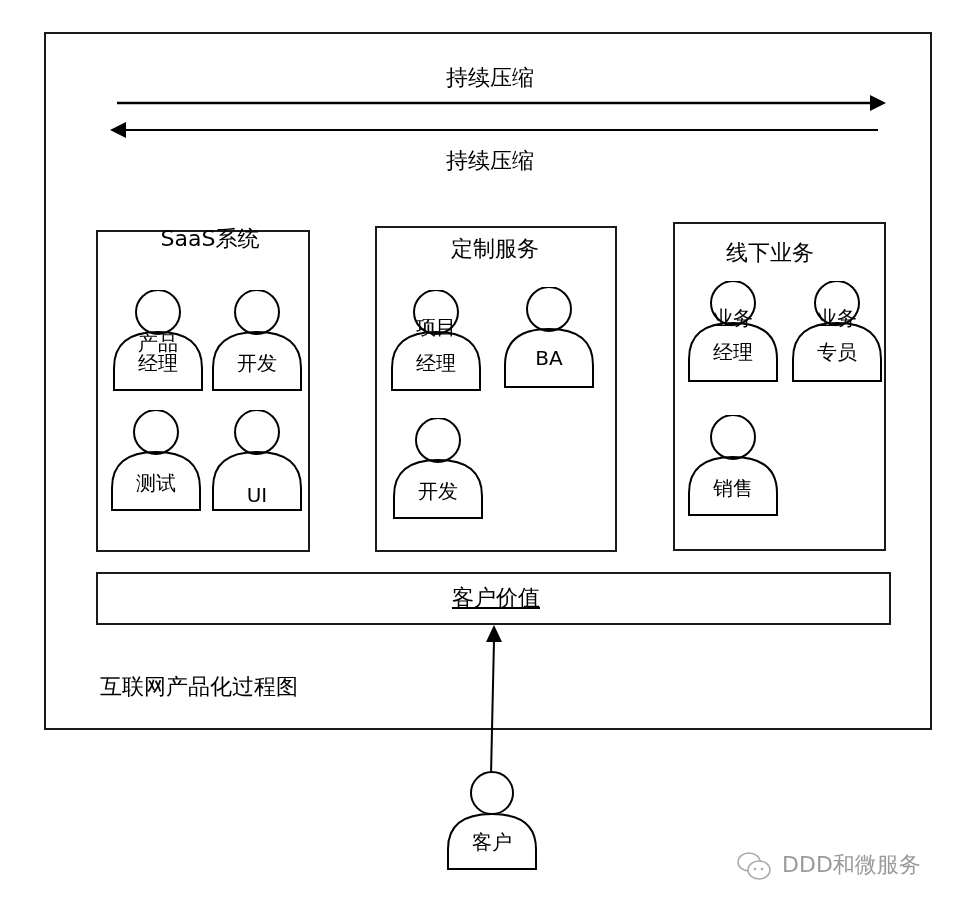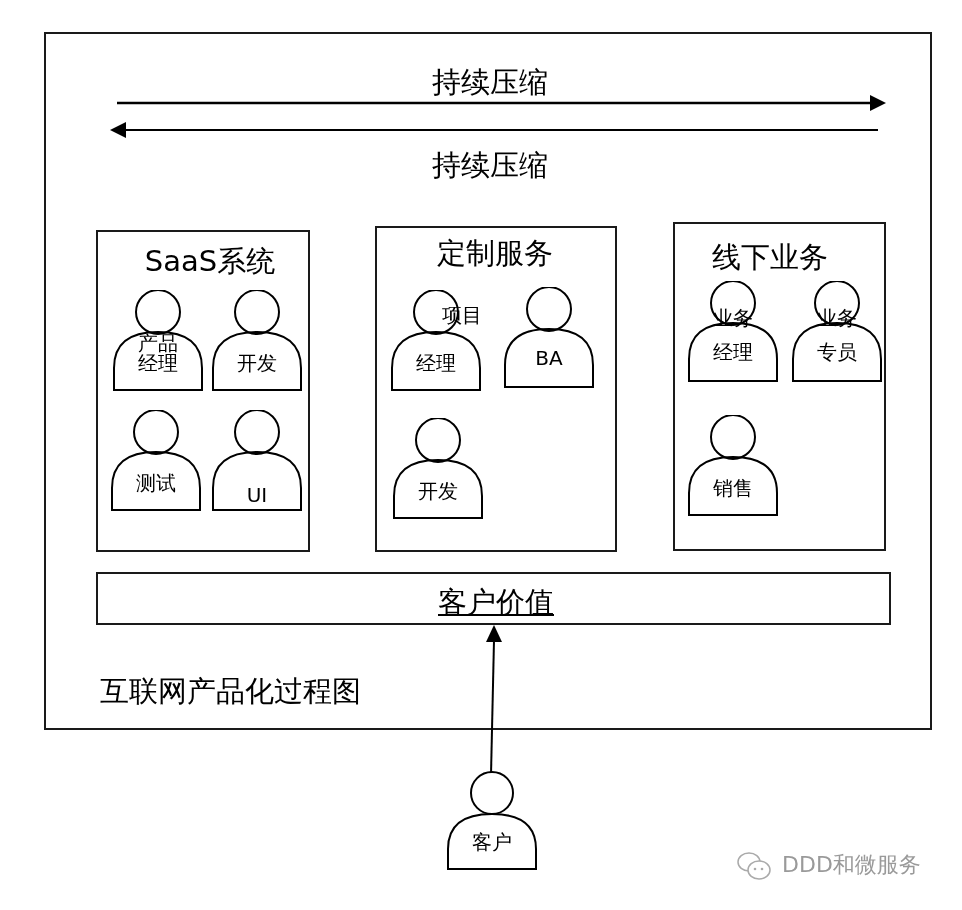--- a/index.html
+++ b/index.html
@@ -1,20 +1,20 @@
 <!DOCTYPE html>
 <html><head>
 <meta charset="utf-8">
 <style>
   html, body { margin:0; padding:0; background:#ffffff; }
   body { width:962px; height:910px; position:relative; overflow:hidden;
          font-family:"DejaVu Sans", sans-serif; color:#000; }
   .box { position:absolute; border:2px solid #1a1a1a; box-sizing:border-box; background:#fff; }
   .txt { position:absolute; white-space:nowrap; text-align:center; }
-  .big { font-size:29px; }
+  .big { font-size:22px; }
   svg.overlay { position:absolute; left:0; top:0; }
   .person { position:absolute; width:92px; height:100px; }
   .person svg { position:absolute; left:0; top:0; }
   .person .plabel { position:absolute; left:0; width:92px; text-align:center; font-size:20px; line-height:26px; }
   .watermark { position:absolute; left:735px; top:850px; font-size:22px; color:#9a9a9a; white-space:nowrap; }
 </style>
 </head>
 <body>
 
 <div class="box" style="left:44px; top:32px; width:888px; height:698px;"></div>
@@ -30,21 +30,21 @@
   <line x1="878" y1="130" x2="120" y2="130" stroke="#000" stroke-width="2"></line>
   <path d="M126,122 L110,130 L126,138 Z" fill="#000"></path>
   <line x1="491" y1="775" x2="494" y2="640" stroke="#000" stroke-width="2"></line>
   <path d="M486,642 L494,625 L502,642 Z" fill="#000"></path>
 </svg>
 
 <div class="txt big" style="left:380px; top:63px; width:220px;">持续压缩</div>
 <div class="txt big" style="left:380px; top:146px; width:220px;">持续压缩</div>
 
 <div class="box" style="left:96px; top:230px; width:214px; height:322px;"></div>
-<div class="txt big" style="left:120px; top:242px; width:180px;">SaaS系统</div>
+<div class="txt big" style="left:120px; top:224px; width:180px;">SaaS系统</div>
 
 <div class="box" style="left:375px; top:226px; width:242px; height:326px;"></div>
 <div class="txt big" style="left:395px; top:234px; width:200px;">定制服务</div>
 
 <div class="box" style="left:673px; top:222px; width:213px; height:329px;"></div>
 <div class="txt big" style="left:690px; top:238px; width:160px;">线下业务</div>
 
 <div class="person" style="left:112px; top:290px;">
   <svg width="92" height="102">
     <circle cx="46" cy="22" r="22" fill="#fff" stroke="#000" stroke-width="2"></circle>
@@ -73,21 +73,21 @@
     <path d="M2,100 L2,78 Q2,42 46,42 Q90,42 90,78 L90,100 Z" fill="none" stroke="#000" stroke-width="2"></path>
   </svg>
   <div class="plabel" style="top:72px;">UI</div>
 </div>
 
 <div class="person" style="left:390px; top:290px;">
   <svg width="92" height="102">
     <circle cx="46" cy="22" r="22" fill="#fff" stroke="#000" stroke-width="2"></circle>
     <path d="M2,100 L2,78 Q2,42 46,42 Q90,42 90,78 L90,100 Z" fill="none" stroke="#000" stroke-width="2"></path>
   </svg>
-  <div class="plabel" style="top:12px;text-align:right;">项目</div>
+  <div class="plabel" style="top:24px;">项目</div>
   <div class="plabel" style="top:60px;">经理</div>
 </div>
 <div class="person" style="left:503px; top:287px;">
   <svg width="92" height="102">
     <circle cx="46" cy="22" r="22" fill="#fff" stroke="#000" stroke-width="2"></circle>
     <path d="M2,100 L2,78 Q2,42 46,42 Q90,42 90,78 L90,100 Z" fill="none" stroke="#000" stroke-width="2"></path>
   </svg>
   <div class="plabel" style="top:58px;">BA</div>
 </div>
 <div class="person" style="left:392px; top:418px;">

